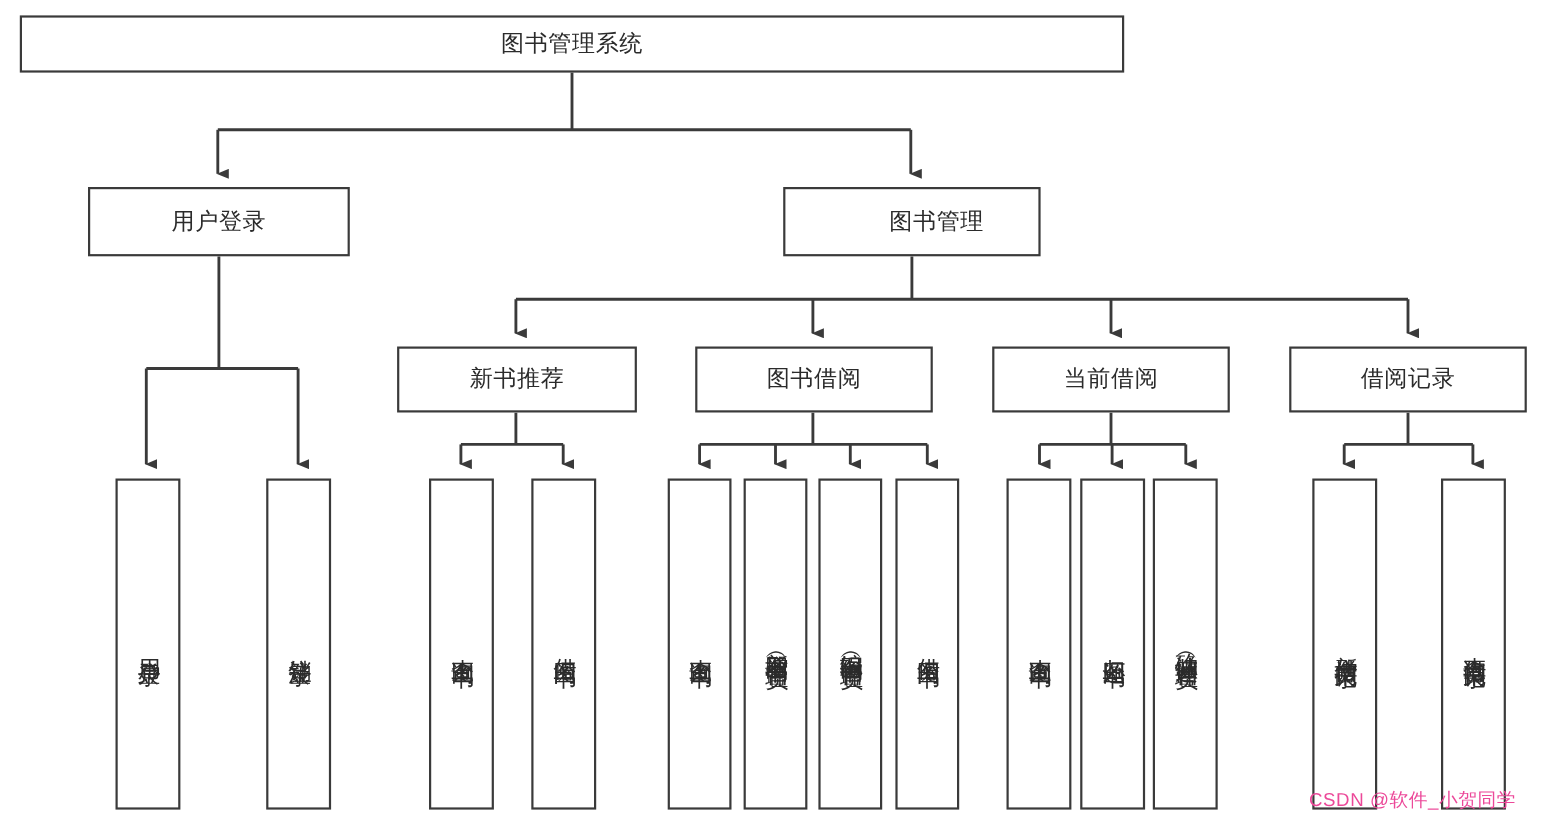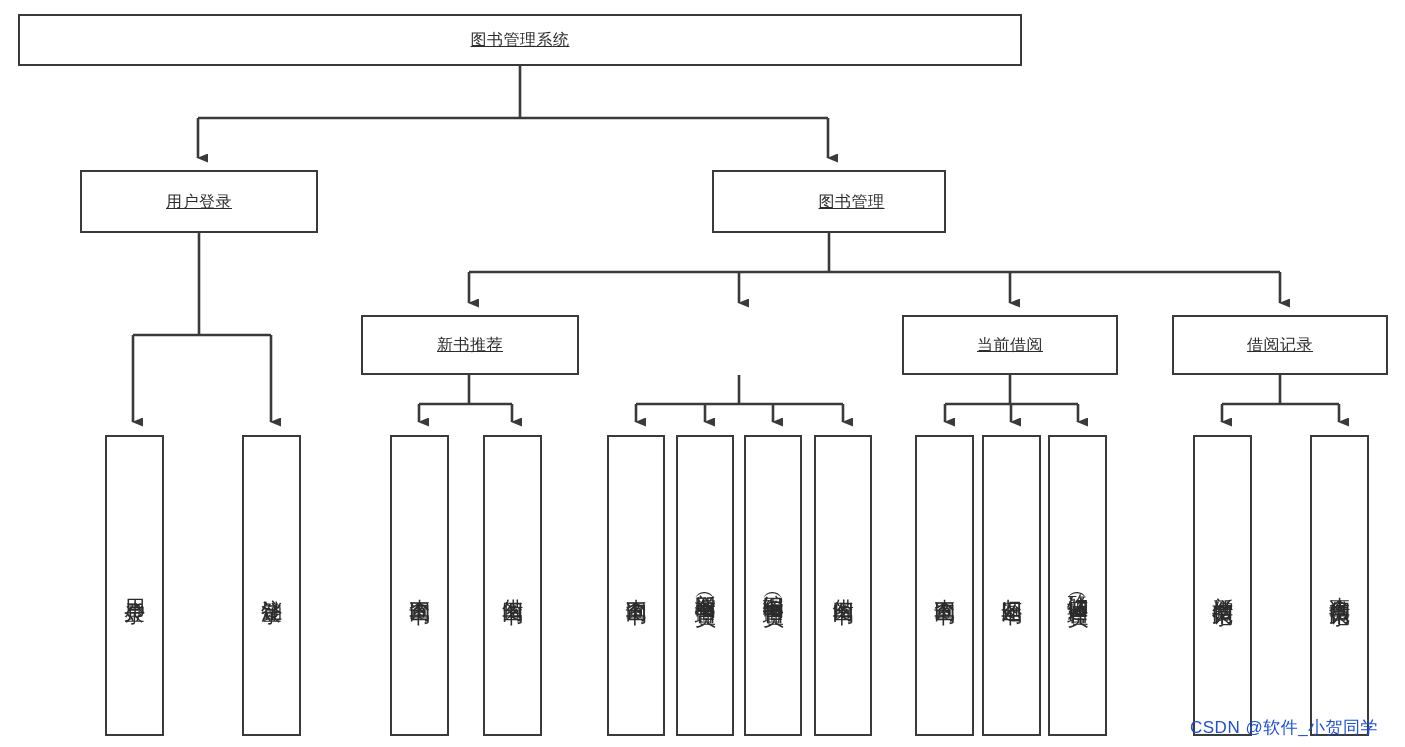--- a/index.html
+++ b/index.html
@@ -32,40 +32,39 @@
     box-sizing: border-box;
     border: 2.5px solid #3a3a3a;
     background: #ffffff;
     display: flex;
     align-items: center;
     justify-content: center;
     text-align: center;
     z-index: 2;
   }
   .node-h {
-    font-size: 16px;
+    font-size: 21px;
     letter-spacing: 0.5px;
     line-height: 1.1;
     color: #2b2b2b;
-    text-decoration: underline;
   }
   .node-v {
     writing-mode: vertical-rl;
     text-orientation: upright;
     -webkit-text-orientation: upright;
     font-size: 21px;
     line-height: 1.35;
     letter-spacing: 2px;
     color: #2b2b2b;
     white-space: nowrap;
   }
   .watermark {
     position: absolute;
     font-size: 17px;
-    color: #1d4ed8;
+    color: #ec4899;
     letter-spacing: 0.5px;
     white-space: nowrap;
     z-index: 5;
     font-family: "Liberation Sans", "DejaVu Sans", sans-serif;
   }
 </style>
 </head>
 <body>
 
 <div id="diagram-root">
@@ -121,20 +120,21 @@
   </svg>
 
   <div class="node node-h" style="left:18px; top:14px; width:1004px; height:52px;">图书管理系统</div>
 
   <div class="node node-h" style="left:80px; top:170px; width:238px; height:63px;">用户登录</div>
 
   <div class="node node-h" style="left:712px; top:170px; width:234px; height:63px;padding-left:45px;">图书管理</div>
 
   <div class="node node-h" style="left:361px; top:315px; width:218px; height:60px;">新书推荐</div>
 
+  <div class="node node-h" style="left:632px; top:315px; width:216px; height:60px;">图书借阅</div>
 
   <div class="node node-h" style="left:902px; top:315px; width:216px; height:60px;">当前借阅</div>
 
   <div class="node node-h" style="left:1172px; top:315px; width:216px; height:60px;">借阅记录</div>
 
   <div class="node node-v" style="left:105px; top:435px; width:59px; height:301px;">用户登录</div>
 
   <div class="node node-v" style="left:242px; top:435px; width:59px; height:301px;">注销登录</div>
 
   <div class="node node-v" style="left:390px; top:435px; width:59px; height:301px;">查询图书</div>

